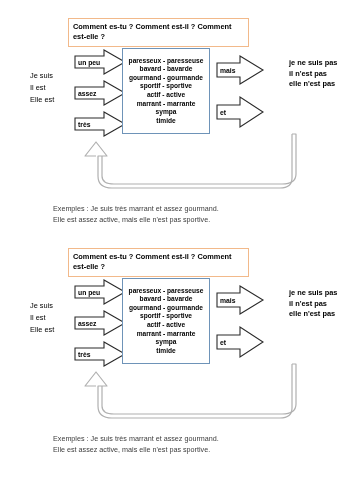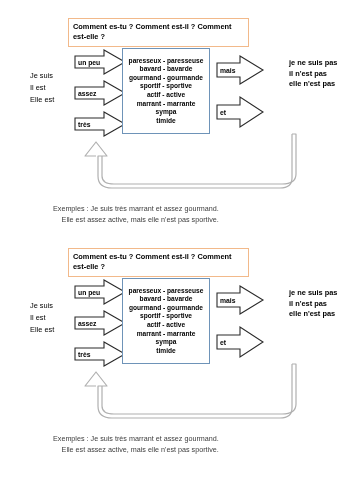--- a/index.html
+++ b/index.html
@@ -66,21 +66,21 @@
   .loop{position:absolute;left:74px;top:112px;}
   .loop svg{display:block;overflow:visible;}
 
   
   .examples{
     position:absolute;left:53px;
     font-size:7.2px;line-height:1.55;color:#3c3c3c;
   }
   .examples.e1{top:203px;}
   .examples.e2{top:433px;}
-  .examples div{white-space:nowrap;text-align:right;}
+  .examples div{white-space:nowrap;}
 </style>
 </head>
 <body>
 
 <div class="sheet">
 
   <div class="block b1">
 
     <div class="title-box">Comment es-tu ? Comment est-il ? Comment est-elle ?</div>
 

